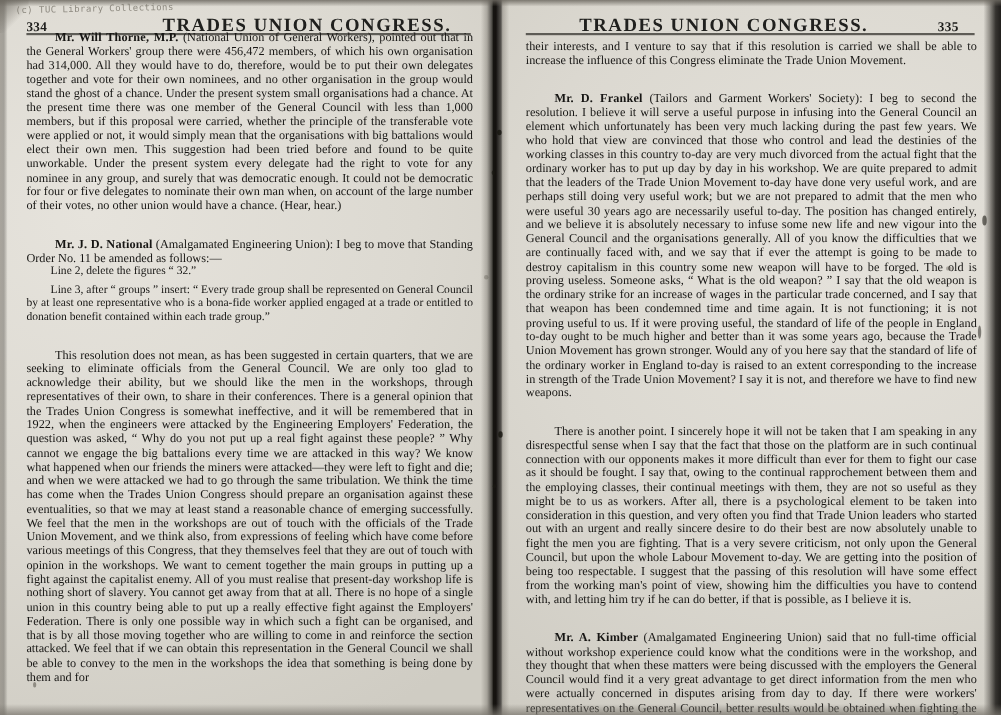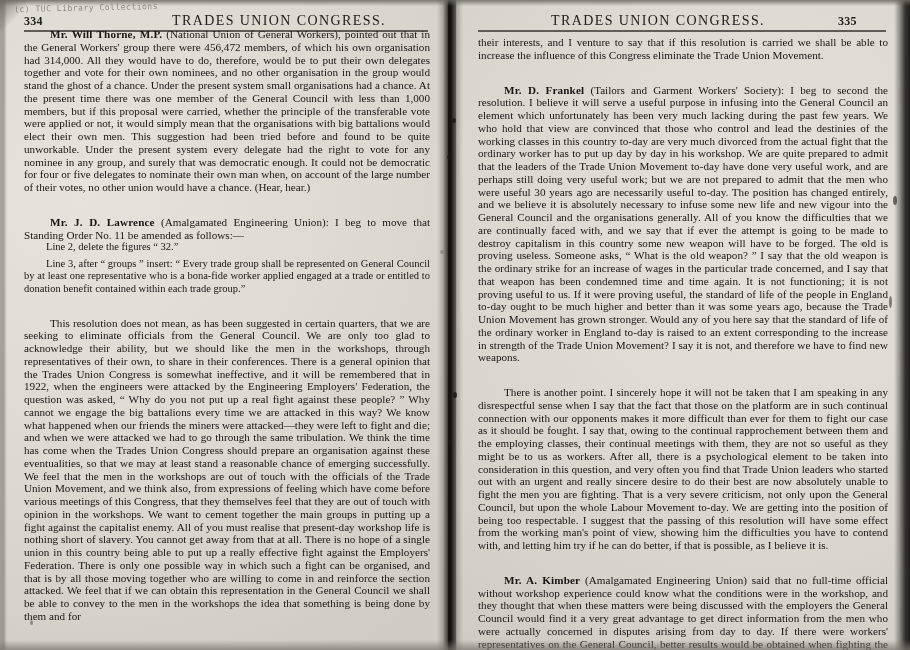--- a/index.html
+++ b/index.html
@@ -79,31 +79,31 @@
     position:absolute;left:0;right:0;bottom:0;height:10px;
     background:linear-gradient(0deg, rgba(122,118,110,.75), rgba(122,118,110,0));
   }
 
   
   .runhead{
     position:absolute;display:flex;align-items:baseline;
     font-size:12.5px;letter-spacing:.6px;color:#20201e;
   }
   .runhead .title{
-    font-weight:400;letter-spacing:1.4px;font-size:14px;
+    font-weight:700;letter-spacing:1.4px;font-size:17px;
     white-space:nowrap;
   }
   .folio{font-weight:700;font-size:12px;letter-spacing:.3px;}
 
   .rh-left{left:24px;top:13px;width:404px;gap:48px;}
   .rh-left .folio{width:58px;}
   .rh-left .title{flex:1;text-align:center;}
   .rh-right{left:478px;top:13px;width:408px;}
   .rh-right .title{flex:1;text-align:center;}
-  .rh-right .folio{width:48px;text-align:left;}
+  .rh-right .folio{width:48px;text-align:center;}
 
   .rule{
     position:absolute;height:1.5px;background:#3a3833;opacity:.78;
   }
   .rule-left{left:24px;top:30px;width:404px;}
   .rule-right{left:478px;top:30px;width:408px;}
 
   
   .col{
     position:absolute;
@@ -174,21 +174,21 @@
   <div class="runhead rh-left">
     <span class="folio">334</span>
     <span class="title">TRADES UNION CONGRESS.</span>
   </div>
   <div class="rule rule-left"></div>
 
   <div class="col col-left">
     <p class="para first"><span class="speaker">Mr. Will Thorne, M.P.</span><span> (National Union of General Workers), pointed out that in the General Workers' group there were 456,472 members, of which his own organisation had 314,000. All they would have to do, therefore, would be to put their own delegates together and vote for their own nominees, and no other organisation in the group would stand the ghost of a chance. Under the present system small organisations had a chance. At the present time there was one member of the General Council with less than 1,000 members, but if this proposal were carried, whether the principle of the transferable vote were applied or not, it would simply mean that the organisations with big battalions would elect their own men. This suggestion had been tried before and found to be quite unworkable. Under the present system every delegate had the right to vote for any nominee in any group, and surely that was democratic enough. It could not be democratic for four or five delegates to nominate their own man when, on account of the large number of their votes, no other union would have a chance. (Hear, hear.)</span></p>
 
 
-    <p class="para"><span class="speaker">Mr. J. D. Lawrence</span><span> (Amalgamated Engineering Union): I beg to move that Standing Order No. 11 be amended as follows:—</span></p>
+    <p class="para"><span class="speaker">Mr. J. D. National</span><span> (Amalgamated Engineering Union): I beg to move that Standing Order No. 11 be amended as follows:—</span></p>
 
     <p class="quote">Line 2, delete the figures “ 32.”</p>
     <p class="quote tight">Line 3, after “ groups ” insert: “ Every trade group shall be represented on General Council by at least one representative who is a bona-fide worker applied engaged at a trade or entitled to donation benefit contained within each trade group.”</p>
 
     <p class="para"><span>This resolution does not mean, as has been suggested in certain quarters, that we are seeking to eliminate officials from the General Council. We are only too glad to acknowledge their ability, but we should like the men in the workshops, through representatives of their own, to share in their conferences. There is a general opinion that the Trades Union Congress is somewhat ineffective, and it will be remembered that in 1922, when the engineers were attacked by the Engineering Employers' Federation, the question was asked, “ Why do you not put up a real fight against these people? ” Why cannot we engage the big battalions every time we are attacked in this way? We know what happened when our friends the miners were attacked—they were left to fight and die; and when we were attacked we had to go through the same tribulation. We think the time has come when the Trades Union Congress should prepare an organisation against these eventualities, so that we may at least stand a reasonable chance of emerging successfully. We feel that the men in the workshops are out of touch with the officials of the Trade Union Movement, and we think also, from expressions of feeling which have come before various meetings of this Congress, that they themselves feel that they are out of touch with opinion in the workshops. We want to cement together the main groups in putting up a fight against the capitalist enemy. All of you must realise that present-day workshop life is nothing short of slavery. You cannot get away from that at all. There is no hope of a single union in this country being able to put up a really effective fight against the Employers' Federation. There is only one possible way in which such a fight can be organised, and that is by all those moving together who are willing to come in and reinforce the section attacked. We feel that if we can obtain this representation in the General Council we shall be able to convey to the men in the workshops the idea that something is being done by them and for</span></p>
   </div>
 
   <div class="runhead rh-right">
     <span class="title">TRADES UNION CONGRESS.</span>
     <span class="folio">335</span>

